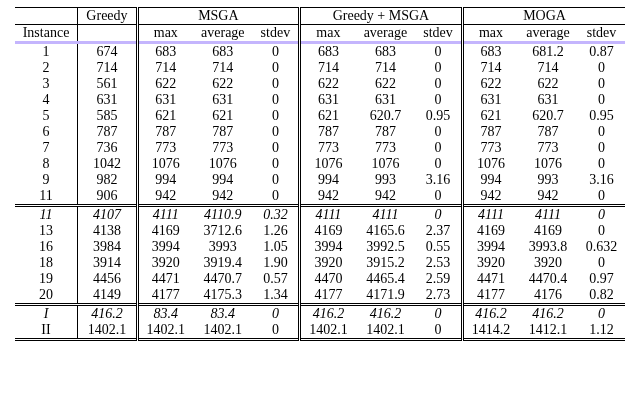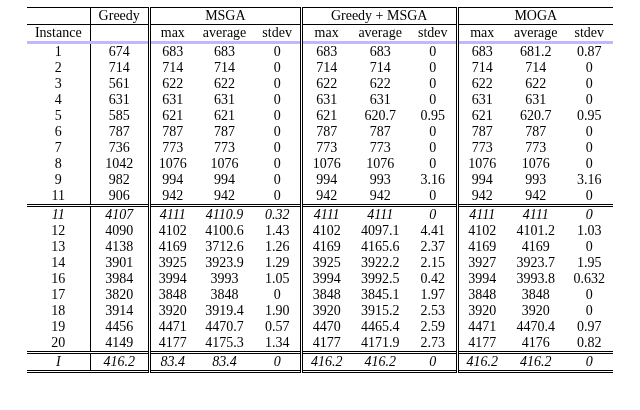--- a/index.html
+++ b/index.html
@@ -206,83 +206,44 @@
           <td data-name="value-cell">4110.9</td>
           <td data-name="value-cell">0.32</td>
           <td class="sep2 bold" data-name="value-cell">4111</td>
           <td data-name="value-cell">4111</td>
           <td data-name="value-cell">0</td>
           <td class="sep2 bold" data-name="value-cell">4111</td>
           <td data-name="value-cell">4111</td>
           <td data-name="value-cell">0</td>
         </tr>
         <tr data-name="table-row">
-          <td data-name="instance-cell">12</td>
-          <td class="sep1" data-name="value-cell">4090</td>
-          <td class="sep2 bold" data-name="value-cell">4102</td>
-          <td data-name="value-cell">4100.6</td>
-          <td data-name="value-cell">1.43</td>
-          <td class="sep2 bold" data-name="value-cell">4102</td>
-          <td data-name="value-cell">4097.1</td>
-          <td data-name="value-cell">4.41</td>
-          <td class="sep2 bold" data-name="value-cell">4102</td>
-          <td data-name="value-cell">4101.2</td>
-          <td data-name="value-cell">1.03</td>
-        </tr>
-        <tr data-name="table-row">
           <td data-name="instance-cell">13</td>
           <td class="sep1" data-name="value-cell">4138</td>
           <td class="sep2 bold" data-name="value-cell">4169</td>
           <td data-name="value-cell">3712.6</td>
           <td data-name="value-cell">1.26</td>
           <td class="sep2 bold" data-name="value-cell">4169</td>
           <td data-name="value-cell">4165.6</td>
           <td data-name="value-cell">2.37</td>
           <td class="sep2 bold" data-name="value-cell">4169</td>
           <td data-name="value-cell">4169</td>
           <td data-name="value-cell">0</td>
         </tr>
         <tr data-name="table-row">
-          <td data-name="instance-cell">14</td>
-          <td class="sep1" data-name="value-cell">3901</td>
-          <td class="sep2" data-name="value-cell">3925</td>
-          <td data-name="value-cell">3923.9</td>
-          <td data-name="value-cell">1.29</td>
-          <td class="sep2" data-name="value-cell">3925</td>
-          <td data-name="value-cell">3922.2</td>
-          <td data-name="value-cell">2.15</td>
-          <td class="sep2 bold" data-name="value-cell">3927</td>
-          <td data-name="value-cell">3923.7</td>
-          <td data-name="value-cell">1.95</td>
-        </tr>
-        <tr data-name="table-row">
           <td data-name="instance-cell">16</td>
           <td class="sep1" data-name="value-cell">3984</td>
           <td class="sep2 bold" data-name="value-cell">3994</td>
           <td data-name="value-cell">3993</td>
           <td data-name="value-cell">1.05</td>
           <td class="sep2 bold" data-name="value-cell">3994</td>
           <td data-name="value-cell">3992.5</td>
-          <td data-name="value-cell">0.42</td>
+          <td data-name="value-cell">0.55</td>
           <td class="sep2 bold" data-name="value-cell">3994</td>
           <td data-name="value-cell">3993.8</td>
           <td data-name="value-cell">0.632</td>
-        </tr>
-        <tr data-name="table-row">
-          <td data-name="instance-cell">17</td>
-          <td class="sep1" data-name="value-cell">3820</td>
-          <td class="sep2 bold" data-name="value-cell">3848</td>
-          <td data-name="value-cell">3848</td>
-          <td data-name="value-cell">0</td>
-          <td class="sep2 bold" data-name="value-cell">3848</td>
-          <td data-name="value-cell">3845.1</td>
-          <td data-name="value-cell">1.97</td>
-          <td class="sep2 bold" data-name="value-cell">3848</td>
-          <td data-name="value-cell">3848</td>
-          <td data-name="value-cell">0</td>
         </tr>
         <tr data-name="table-row">
           <td data-name="instance-cell">18</td>
           <td class="sep1" data-name="value-cell">3914</td>
           <td class="sep2 bold" data-name="value-cell">3920</td>
           <td data-name="value-cell">3919.4</td>
           <td data-name="value-cell">1.90</td>
           <td class="sep2 bold" data-name="value-cell">3920</td>
           <td data-name="value-cell">3915.2</td>
           <td data-name="value-cell">2.53</td>
@@ -322,15 +283,28 @@
           <td class="sep2" data-name="value-cell">83.4</td>
           <td data-name="value-cell">83.4</td>
           <td data-name="value-cell">0</td>
           <td class="sep2 bold" data-name="value-cell">416.2</td>
           <td data-name="value-cell">416.2</td>
           <td data-name="value-cell">0</td>
           <td class="sep2 bold" data-name="value-cell">416.2</td>
           <td data-name="value-cell">416.2</td>
           <td data-name="value-cell">0</td>
         </tr>
+        <tr data-name="table-row">
+          <td data-name="instance-cell">II</td>
+          <td class="sep1" data-name="value-cell">1402.1</td>
+          <td class="sep2" data-name="value-cell">1402.1</td>
+          <td data-name="value-cell">1402.1</td>
+          <td data-name="value-cell">0</td>
+          <td class="sep2" data-name="value-cell">1402.1</td>
+          <td data-name="value-cell">1402.1</td>
+          <td data-name="value-cell">0</td>
+          <td class="sep2 bold" data-name="value-cell">1414.2</td>
+          <td data-name="value-cell">1412.1</td>
+          <td data-name="value-cell">1.12</td>
+        </tr>
       </tbody>
   </table>
 </div>
 
 </body></html>

